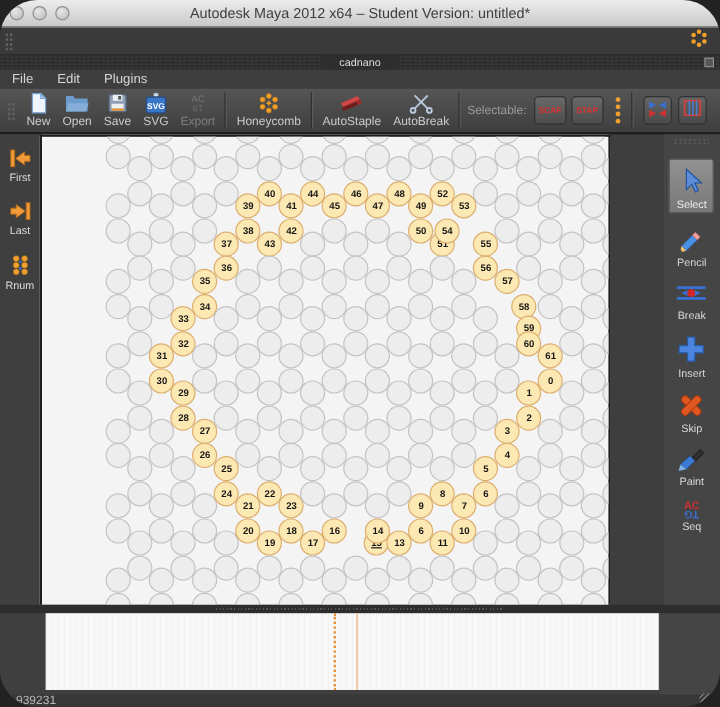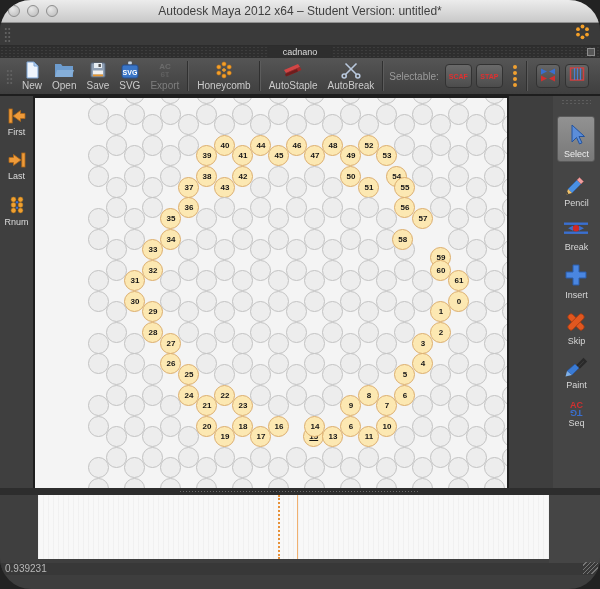--- a/index.html
+++ b/index.html
@@ -112,20 +112,25 @@
             </g>
           </svg></span>
     </div>
   </div>
 
   <div class="tabbar">
     <span class="tab-label">cadnano</span>
     <span class="float-btn"></span>
   </div>
 
+  <div class="menubar">
+      <span class="menu-item">File</span>
+      <span class="menu-item">Edit</span>
+      <span class="menu-item">Plugins</span>
+    </div>
 
   <div class="toolbar">
     <div class="grip"></div>
     <div class="tb-groups">
         <div class="tb-btn">
           <span class="tb-icon">
             <svg width="18" height="18">
               <path d="M4 1h7l4 4v12H4z" fill="#eef4fc" stroke="#7aa3d4"></path>
               <path d="M11 1l4 4h-4z" fill="#b8d0ec" stroke="#7aa3d4"></path>
             </svg>
@@ -361,21 +366,21 @@
         <div class="lattice-circle helix" style="left: 161.2px; top: 68.2px;">38</div>
         <div class="lattice-circle helix" style="left: 179.2px; top: 78.6px;">43</div>
         <div class="lattice-circle helix" style="left: 197.2px; top: 68.2px;">42</div>
         <div class="lattice-circle" style="left: 215.2px; top: 78.6px;"></div>
         <div class="lattice-circle" style="left: 233.2px; top: 68.2px;"></div>
         <div class="lattice-circle" style="left: 251.2px; top: 78.6px;"></div>
         <div class="lattice-circle" style="left: 269.2px; top: 68.2px;"></div>
         <div class="lattice-circle" style="left: 287.2px; top: 78.6px;"></div>
         <div class="lattice-circle helix" style="left: 305.2px; top: 68.2px;">50</div>
         <div class="lattice-circle helix" style="left: 323.2px; top: 78.6px;">51</div>
-        <div class="lattice-circle helix" style="left: 351px; top: 68.2px;">54</div>
+        <div class="lattice-circle helix" style="left: 327px; top: 68.2px;">54</div>
         <div class="lattice-circle helix" style="left: 359.2px; top: 78.6px;">55</div>
         <div class="lattice-circle" style="left: 377.2px; top: 68.2px;"></div>
         <div class="lattice-circle" style="left: 395.2px; top: 78.6px;"></div>
         <div class="lattice-circle" style="left: 413.2px; top: 68.2px;"></div>
         <div class="lattice-circle" style="left: 431.2px; top: 78.6px;"></div>
         <div class="lattice-circle" style="left: 449.2px; top: 68.2px;"></div>
         <div class="lattice-circle" style="left: 467.2px; top: 78.6px;"></div>
         <div class="lattice-circle" style="left: 485.2px; top: 68.2px;"></div>
         <div class="lattice-circle" style="left: 503.2px; top: 78.6px;"></div>
         <div class="lattice-circle" style="left: 53.2px; top: 109.8px;"></div>
@@ -415,21 +420,21 @@
         <div class="lattice-circle" style="left: 197.2px; top: 130.6px;"></div>
         <div class="lattice-circle" style="left: 215.2px; top: 141px;"></div>
         <div class="lattice-circle" style="left: 233.2px; top: 130.6px;"></div>
         <div class="lattice-circle" style="left: 251.2px; top: 141px;"></div>
         <div class="lattice-circle" style="left: 269.2px; top: 130.6px;"></div>
         <div class="lattice-circle" style="left: 287.2px; top: 141px;"></div>
         <div class="lattice-circle" style="left: 305.2px; top: 130.6px;"></div>
         <div class="lattice-circle" style="left: 323.2px; top: 141px;"></div>
         <div class="lattice-circle" style="left: 341.2px; top: 130.6px;"></div>
         <div class="lattice-circle" style="left: 359.2px; top: 141px;"></div>
-        <div class="lattice-circle helix" style="left: 357px; top: 130.6px;">58</div>
+        <div class="lattice-circle helix" style="left: 391px; top: 130.6px;">58</div>
         <div class="lattice-circle helix" style="left: 395.2px; top: 141px; margin-top: 8px;">59</div>
         <div class="lattice-circle" style="left: 413.2px; top: 130.6px;"></div>
         <div class="lattice-circle" style="left: 431.2px; top: 141px;"></div>
         <div class="lattice-circle" style="left: 449.2px; top: 130.6px;"></div>
         <div class="lattice-circle" style="left: 467.2px; top: 141px;"></div>
         <div class="lattice-circle" style="left: 485.2px; top: 130.6px;"></div>
         <div class="lattice-circle" style="left: 503.2px; top: 141px;"></div>
         <div class="lattice-circle" style="left: 53.2px; top: 172.2px;"></div>
         <div class="lattice-circle" style="left: 71.2px; top: 161.8px;"></div>
         <div class="lattice-circle helix" style="left: 89.2px; top: 172.2px;">31</div>

